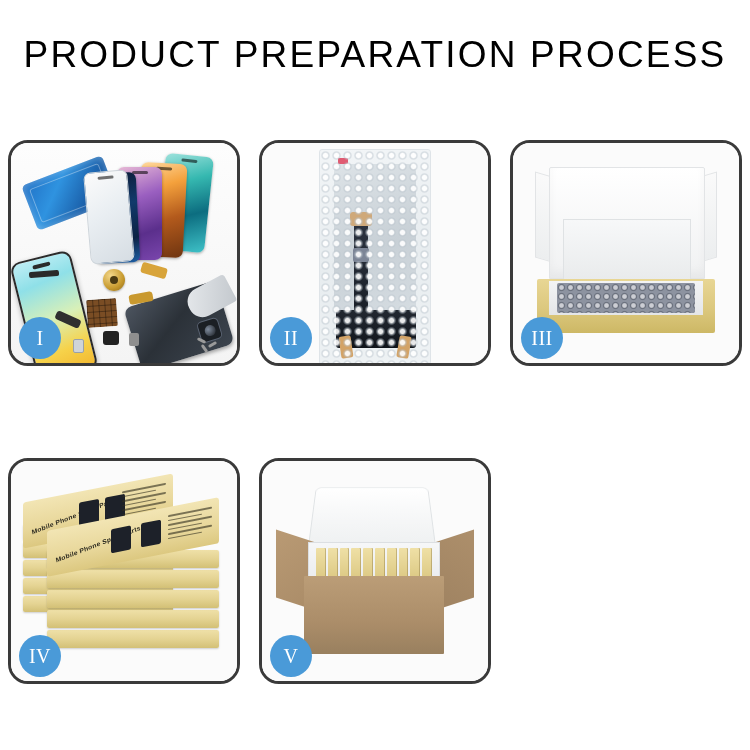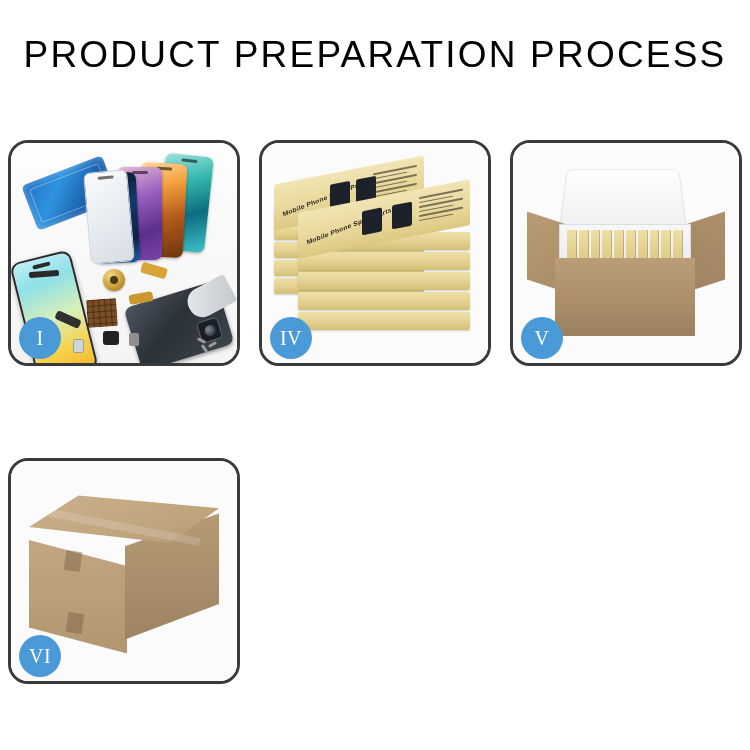--- a/index.html
+++ b/index.html
@@ -442,21 +442,53 @@
           <div class="screws">
               <i></i>
               <i></i>
               <i></i>
             </div>
         </div>
       </div>
       <div class="badge">I</div>
     </div>
 
-
+    <div class="card">
+      <div class="card-inner">
+        <div class="photo">
+          <div class="bubble-bag">
+            <div class="inner-screen"></div>
+            <div class="redmark"></div>
+            <div class="flexcable"></div>
+            <div class="bottom-board"></div>
+            <div class="gold-tab gt1"></div>
+            <div class="gold-tab gt2"></div>
+            <div class="bubbles"></div>
+          </div>
+        </div>
+      </div>
+      <div class="badge">II</div>
+    </div>
+
+    <div class="card">
+      <div class="card-inner">
+        <div class="photo">
+          <div class="c3-wrap">
+            <div class="lid-flapL"></div>
+            <div class="lid-flapR"></div>
+            <div class="lid-back"></div>
+            <div class="foam-sheet"></div>
+            <div class="box-body"></div>
+            <div class="box-inner-lip"></div>
+            <div class="greybubble"></div>
+          </div>
+        </div>
+      </div>
+      <div class="badge">III</div>
+    </div>
 
     <div class="card">
       <div class="card-inner">
         <div class="photo">
           <div class="c4-wrap">
 
             <div class="gbox gstack-back" style="top:116px;width:150px;height:16px;"></div>
             <div class="gbox gstack-back" style="top:98px;width:150px;height:16px;"></div>
             <div class="gbox gstack-back" style="top:80px;width:150px;height:16px;"></div>
             <div class="gbox gstack-back" style="top:62px;width:150px;height:16px;"></div>
@@ -522,30 +554,15 @@
                 <i></i>
                 <i></i>
             </div>
             <div class="carton-body"></div>
           </div>
         </div>
       </div>
       <div class="badge">V</div>
     </div>
 
-    <div class="card">
-      <div class="card-inner">
-        <div class="photo">
-          <div class="c6-wrap">
-            <div class="ctn-left"></div>
-            <div class="ctn-right"></div>
-            <div class="ctn-top"></div>
-            <div class="ctn-seam"></div>
-            <div class="tape-tab tt1"></div>
-            <div class="tape-tab tt2"></div>
-          </div>
-        </div>
-      </div>
-      <div class="badge">VI</div>
-    </div>
 
   </div>
 </div>
 
 </body></html>

